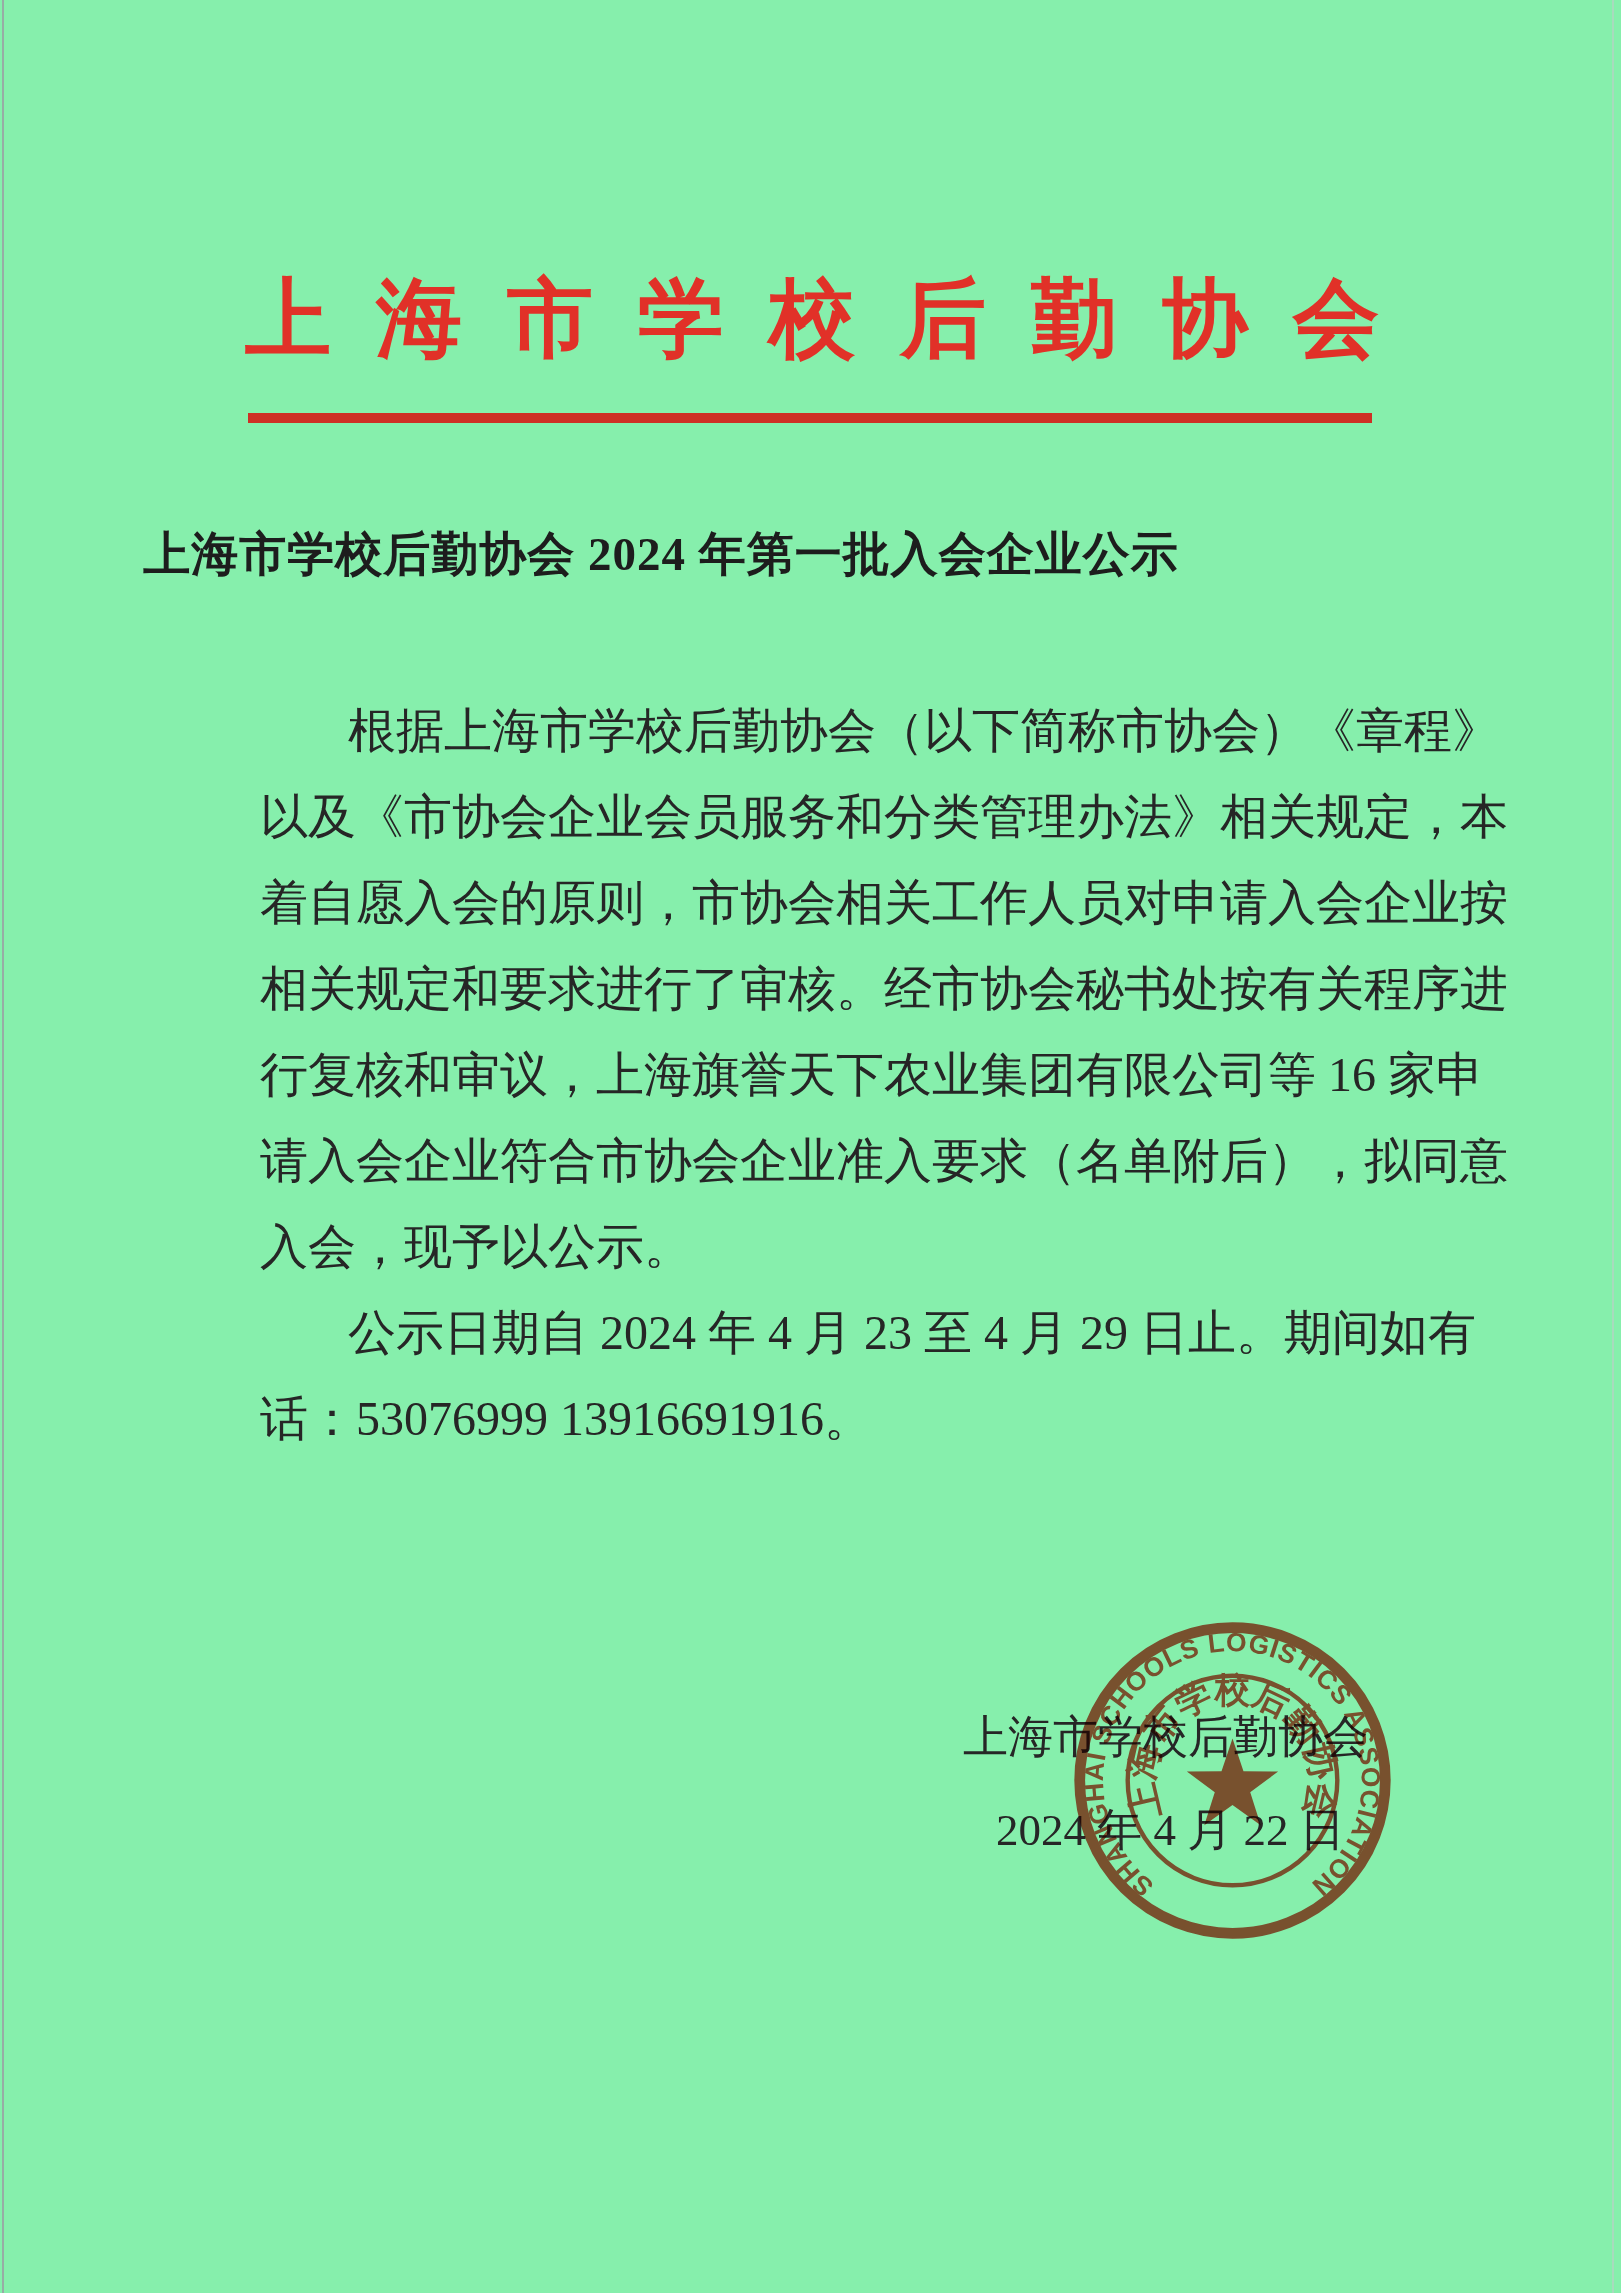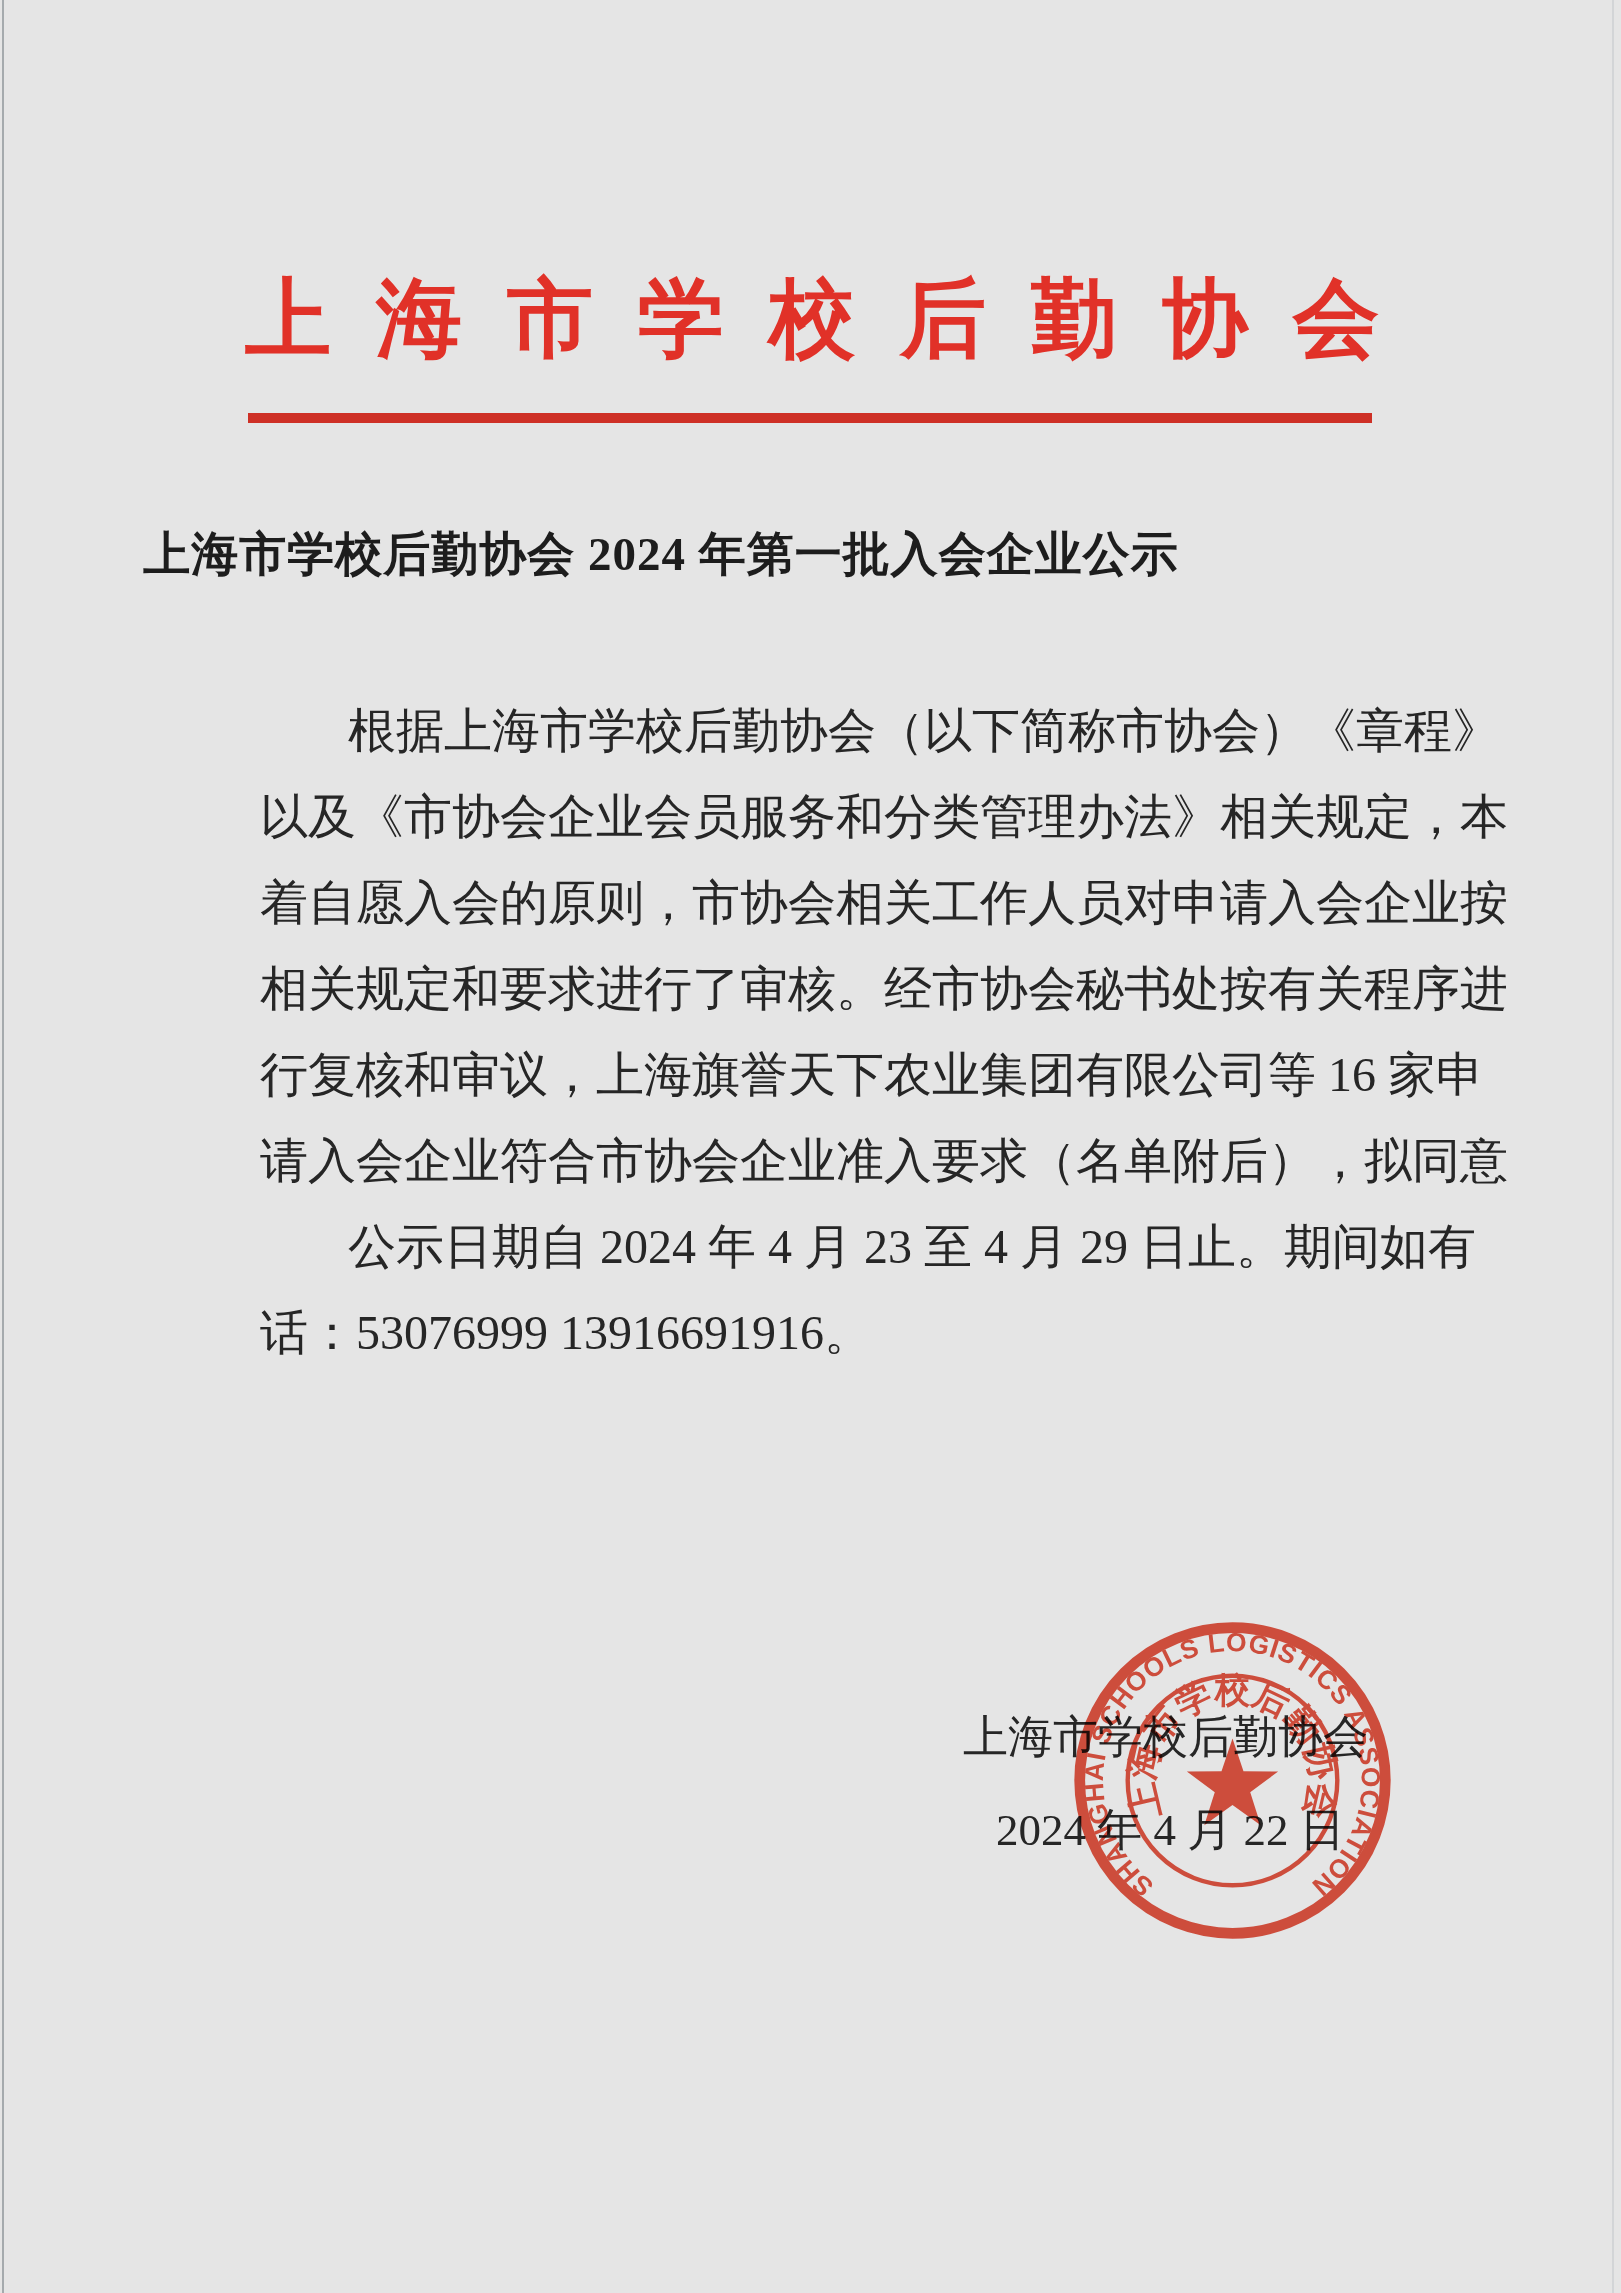--- a/index.html
+++ b/index.html
@@ -7,21 +7,21 @@
     padding: 0;
     width: 1621px;
     height: 2294px;
     background: #ffffff;
     font-family: "Liberation Serif", "DejaVu Serif", serif;
   }
   .page {
     position: relative;
     width: 1621px;
     height: 2294px;
-    background: #e5e5e5;
+    background: #86efac;
     overflow: hidden;
   }
   
   .edge { position: absolute; top: 0; height: 100%; }
   .edge-left  { left: 2px;    width: 2px; background: #9aa0a3; opacity: .85; }
   .edge-right { left: 1612px; width: 2px; background: #c5c9cc; opacity: .55; }
 
   
   .letterhead {
     position: absolute;
@@ -132,20 +132,21 @@
 
   <h1 class="doc-title">上海市学校后勤协会 2024 年第一批入会企业公示</h1>
 
   <div class="body-text">
     <div class="line indent">根据上海市学校后勤协会（以下简称市协会）《章程》</div>
     <div class="line">以及《市协会企业会员服务和分类管理办法》相关规定，本</div>
     <div class="line">着自愿入会的原则，市协会相关工作人员对申请入会企业按</div>
     <div class="line">相关规定和要求进行了审核。经市协会秘书处按有关程序进</div>
     <div class="line">行复核和审议，上海旗誉天下农业集团有限公司等 16 家申</div>
     <div class="line">请入会企业符合市协会企业准入要求（名单附后），拟同意</div>
+    <div class="line">入会，现予以公示。</div>
     <div class="line indent">公示日期自 2024 年 4 月 23 至 4 月 29 日止。期间如有</div>
     <div class="line">话：53076999 13916691916。</div>
   </div>
 
   <div class="sig-name">上海市学校后勤协会</div>
 
   <div class="sig-date">2024 年 4 月 22 日</div>
 
   <div class="seal">
     <svg viewBox="0 0 340 340" width="333" height="333" xmlns="http://www.w3.org/2000/svg">

